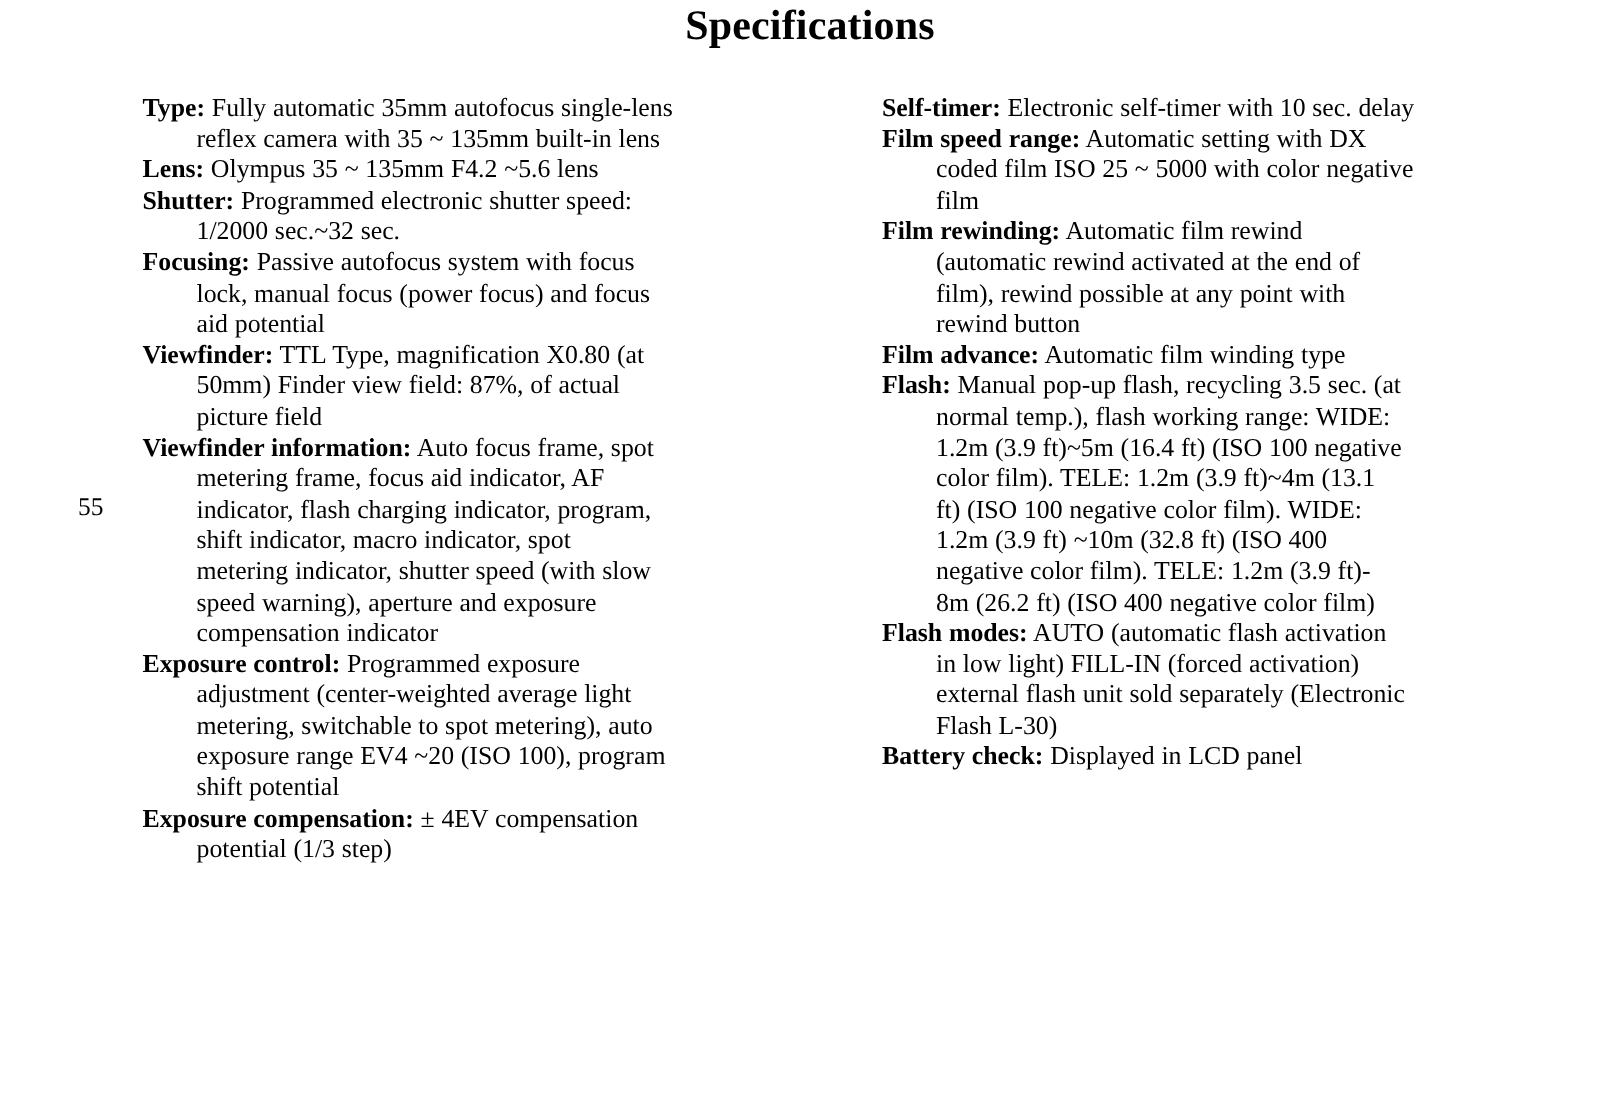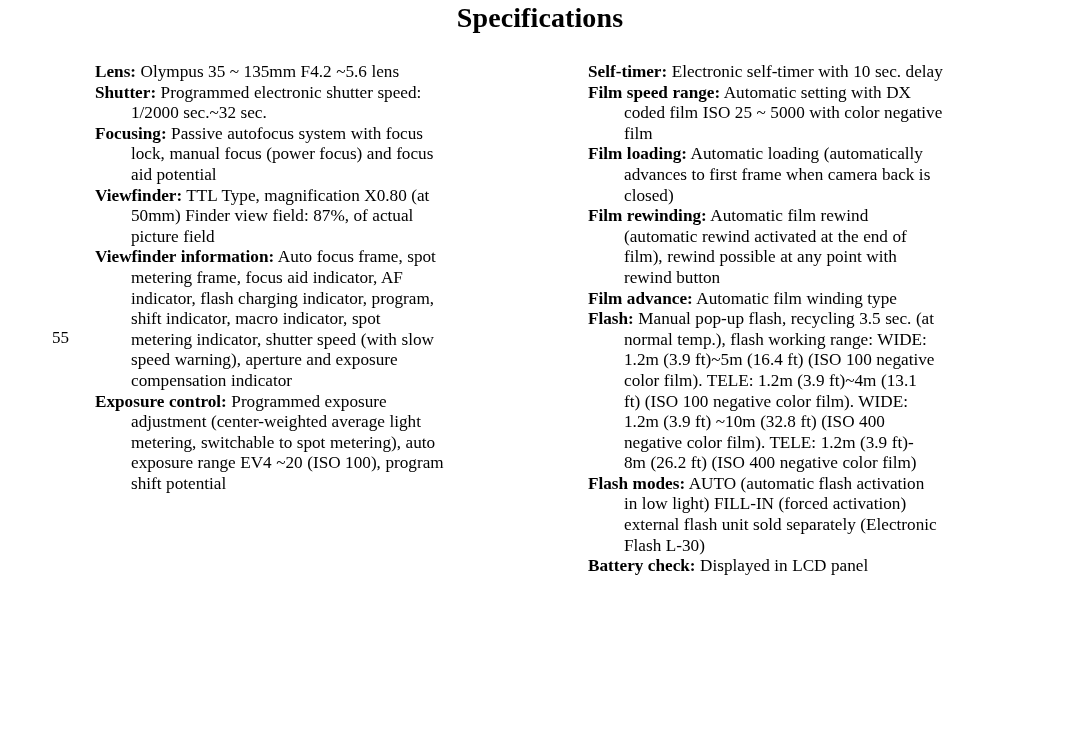--- a/index.html
+++ b/index.html
@@ -72,20 +72,22 @@
 </head>
 <body>
 
 <div id="page">
 
   <div id="page-title">Specifications</div>
 
   <div id="folio">55</div>
 
   <div class="column" id="col-left">
+      <div class="spec-entry"><span class="spec-term">Type:</span><span class="spec-value"> Fully automatic 35mm autofocus single-lens
+reflex camera with 35 ~ 135mm built-in lens</span></div>
       <div class="spec-entry"><span class="spec-term">Lens:</span><span class="spec-value"> Olympus 35 ~ 135mm F4.2 ~5.6 lens</span></div>
       <div class="spec-entry"><span class="spec-term">Shutter:</span><span class="spec-value"> Programmed electronic shutter speed:
 1/2000 sec.~32 sec.</span></div>
       <div class="spec-entry"><span class="spec-term">Focusing:</span><span class="spec-value"> Passive autofocus system with focus
 lock, manual focus (power focus) and focus
 aid potential</span></div>
       <div class="spec-entry"><span class="spec-term">Viewfinder:</span><span class="spec-value"> TTL Type, magnification X0.80 (at
 50mm) Finder view field: 87%, of actual
 picture field</span></div>
       <div class="spec-entry"><span class="spec-term">Viewfinder information:</span><span class="spec-value"> Auto focus frame, spot
@@ -93,30 +95,29 @@
 indicator, flash charging indicator, program,
 shift indicator, macro indicator, spot
 metering indicator, shutter speed (with slow
 speed warning), aperture and exposure
 compensation indicator</span></div>
       <div class="spec-entry"><span class="spec-term">Exposure control:</span><span class="spec-value"> Programmed exposure
 adjustment (center-weighted average light
 metering, switchable to spot metering), auto
 exposure range EV4 ~20 (ISO 100), program
 shift potential</span></div>
+      <div class="spec-entry"><span class="spec-term">Exposure compensation:</span><span class="spec-value"> ± 4EV compensation
+potential (1/3 step)</span></div>
     </div>
 
   <div class="column" id="col-right">
       <div class="spec-entry"><span class="spec-term">Self-timer:</span><span class="spec-value"> Electronic self-timer with 10 sec. delay</span></div>
       <div class="spec-entry"><span class="spec-term">Film speed range:</span><span class="spec-value"> Automatic setting with DX
 coded film ISO 25 ~ 5000 with color negative
 film</span></div>
-      <div class="spec-entry"><span class="spec-term">Film loading:</span><span class="spec-value"> Automatic loading (automatically
-advances to first frame when camera back is
-closed)</span></div>
       <div class="spec-entry"><span class="spec-term">Film rewinding:</span><span class="spec-value"> Automatic film rewind
 (automatic rewind activated at the end of
 film), rewind possible at any point with
 rewind button</span></div>
       <div class="spec-entry"><span class="spec-term">Film advance:</span><span class="spec-value"> Automatic film winding type</span></div>
       <div class="spec-entry"><span class="spec-term">Flash:</span><span class="spec-value"> Manual pop-up flash, recycling 3.5 sec. (at
 normal temp.), flash working range: WIDE:
 1.2m (3.9 ft)~5m (16.4 ft) (ISO 100 negative
 color film). TELE: 1.2m (3.9 ft)~4m (13.1
 ft) (ISO 100 negative color film). WIDE:

